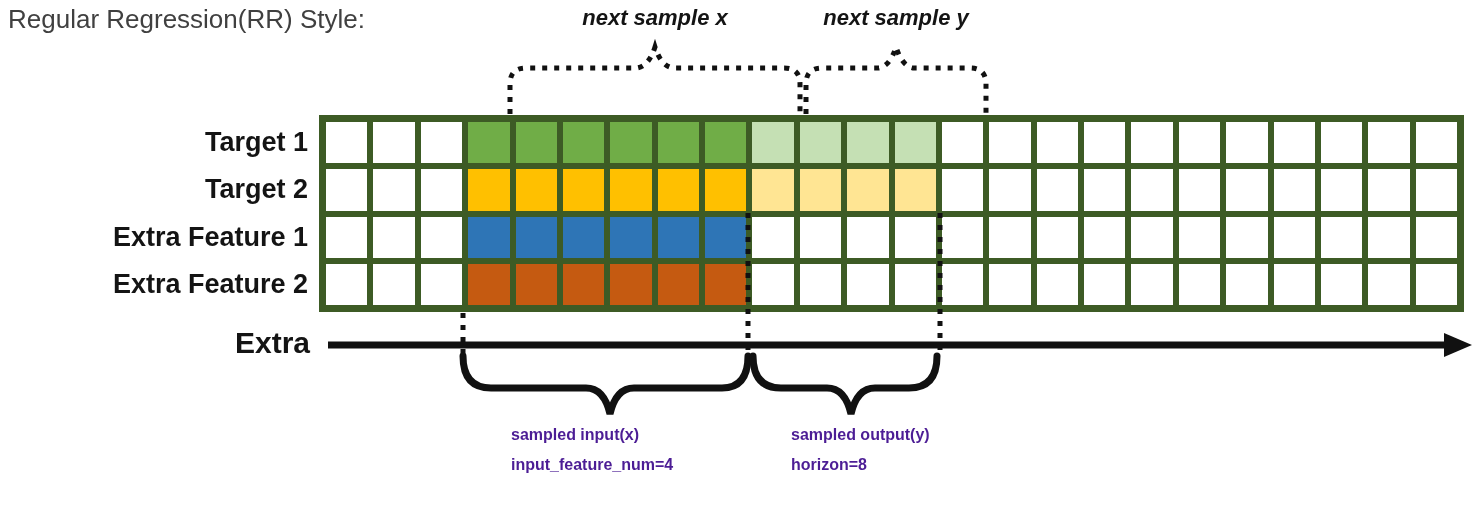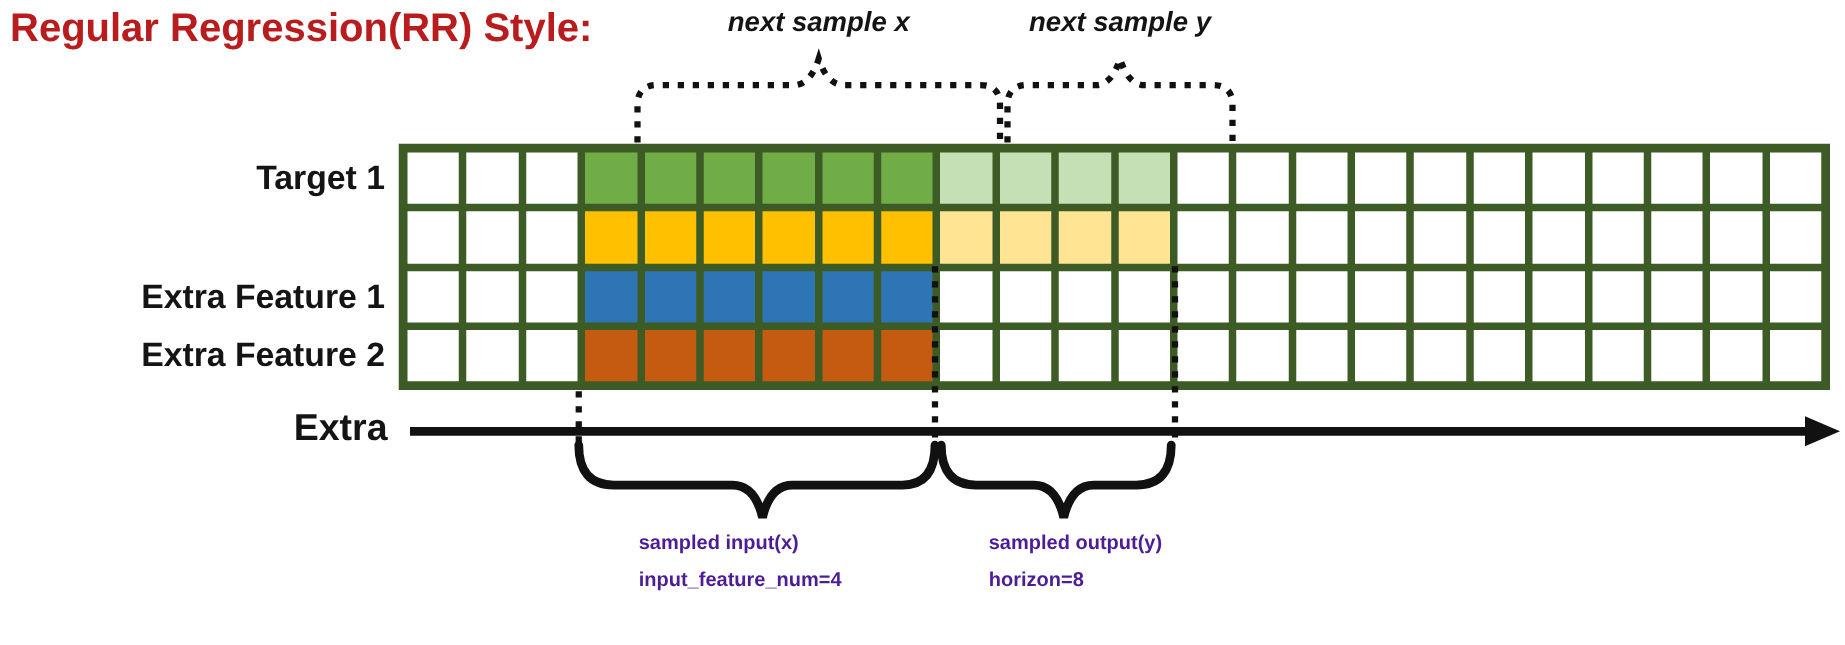--- a/index.html
+++ b/index.html
@@ -6,21 +6,21 @@
   #canvas{
     position:relative;
     width:1476px;height:516px;
     background:#ffffff;
     font-family:"Liberation Sans", sans-serif;
     color:#111;
     overflow:hidden;
   }
   .title{
     position:absolute;left:8px;top:4px;
-    font-size:32px;font-weight:700;color:#b91c1c;
+    font-size:26px;font-weight:400;color:#404040;
     white-space:nowrap;
   }
   .top-label{
     position:absolute;top:5px;
     transform:translateX(-50%);
     font-size:22px;font-weight:700;font-style:italic;
     white-space:nowrap;color:#141414;
   }
   #grid{
     position:absolute;left:319px;top:115px;
@@ -59,20 +59,21 @@
 <body>
 
 <div id="canvas">
 
   <div class="title">Regular Regression(RR) Style:</div>
 
   <div class="top-label" style="left:896px;">next sample y</div>
   <div class="top-label" style="left:655px;">next sample x</div>
 
   <div class="row-label" style="top:122px;">Target 1</div>
+  <div class="row-label" style="top:169px;">Target 2</div>
   <div class="row-label" style="top:217px;">Extra Feature 1</div>
   <div class="row-label" style="top:264px;">Extra Feature 2</div>
 
   <div id="grid" style="background: rgb(61, 91, 37); grid-template-columns: repeat(24, 1fr);">
       <div class="cell" style="background: rgb(255, 255, 255);"></div>
       <div class="cell" style="background: rgb(255, 255, 255);"></div>
       <div class="cell" style="background: rgb(255, 255, 255);"></div>
       <div class="cell" style="background: rgb(112, 173, 71);"></div>
       <div class="cell" style="background: rgb(112, 173, 71);"></div>
       <div class="cell" style="background: rgb(112, 173, 71);"></div>

